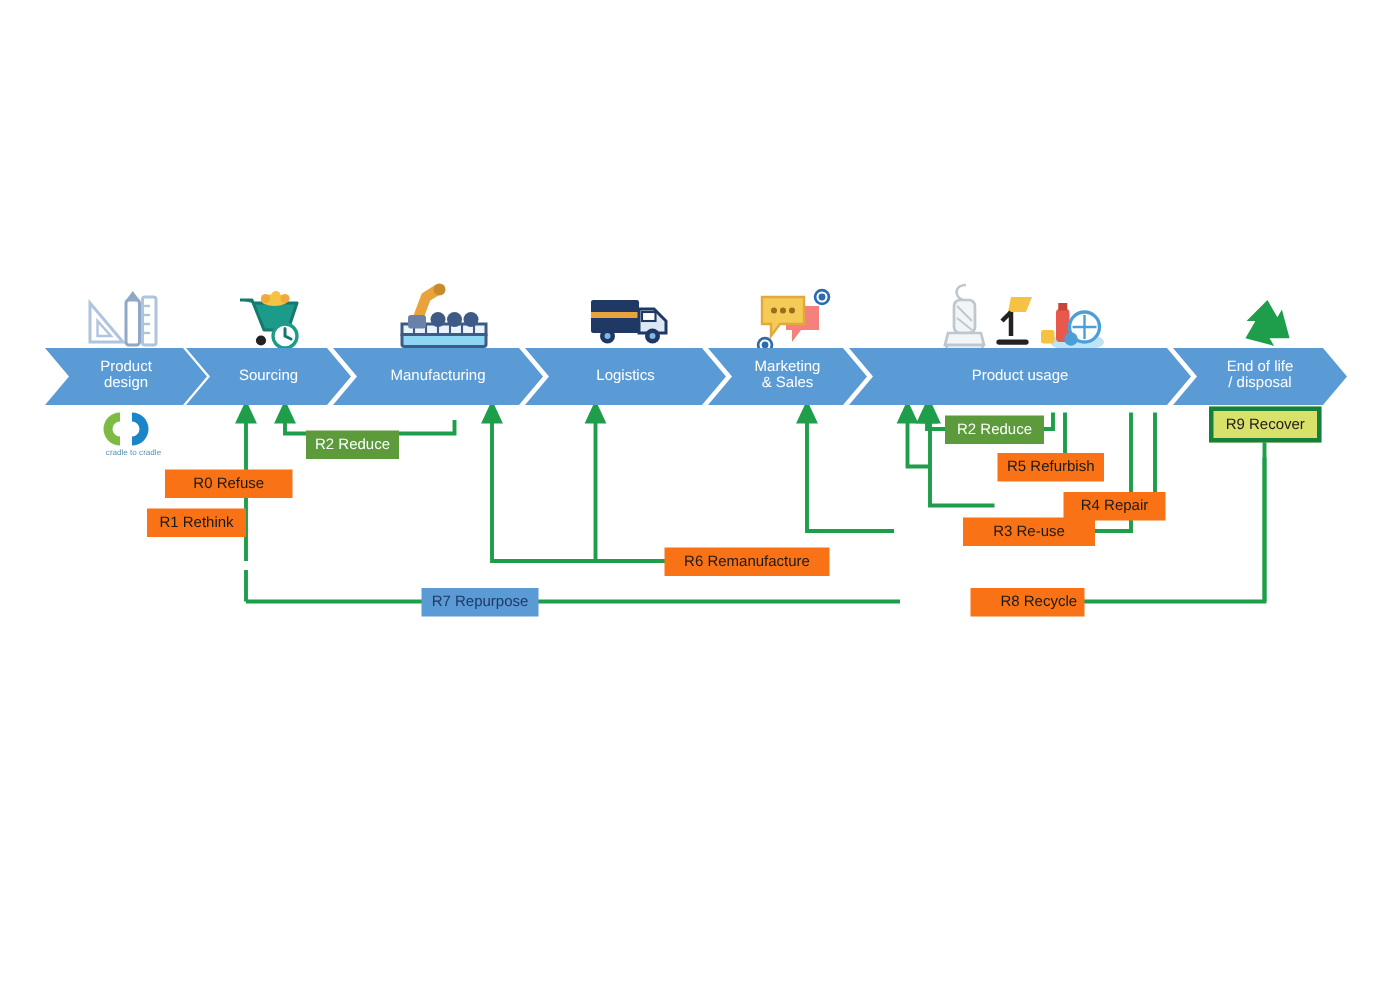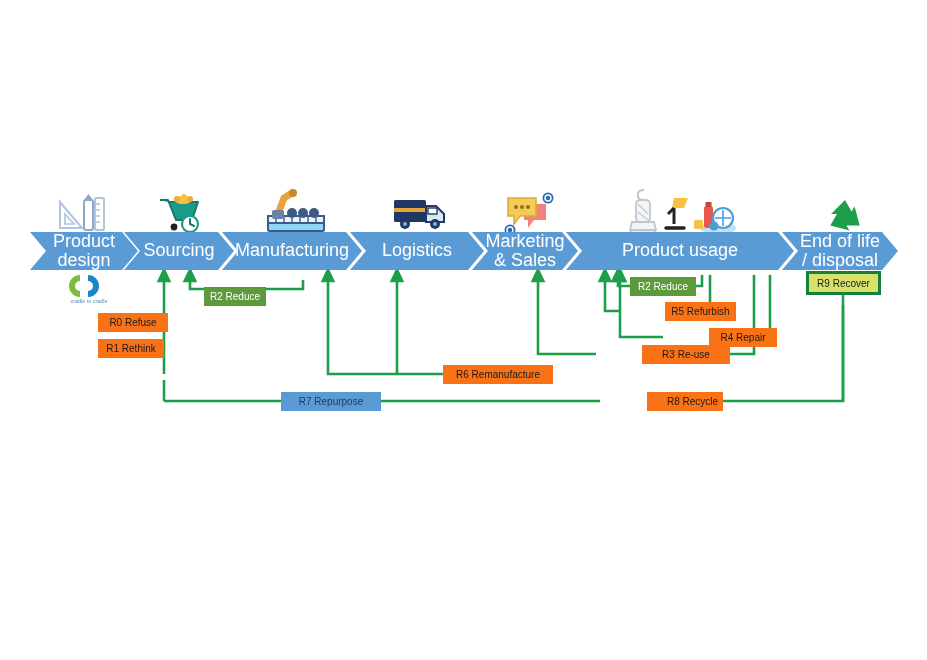--- a/index.html
+++ b/index.html
@@ -8,21 +8,21 @@
     font-family:"Liberation Sans", sans-serif;
     overflow:hidden;position:relative;
   }
   #stage{position:absolute;left:0;top:0;width:927px;height:660px;}
   #wires{position:absolute;left:0;top:0;width:927px;height:660px;}
   .chevron{
     position:absolute;height:38px;
     background:#5B9BD5;
     display:flex;align-items:center;justify-content:center;
     color:#ffffff;text-align:center;line-height:1.08;
-    font-size:18px;
+    font-size:10px;
     -webkit-clip-path:polygon(0 0, calc(100% - 16px) 0, 100% 50%, calc(100% - 16px) 100%, 0 100%, 16px 50%);
     clip-path:polygon(0 0, calc(100% - 16px) 0, 100% 50%, calc(100% - 16px) 100%, 0 100%, 16px 50%);
   }
   .chevron.first{
     -webkit-clip-path:polygon(0 0, calc(100% - 16px) 0, 100% 50%, calc(100% - 16px) 100%, 0 100%, 16px 50%);
     clip-path:polygon(0 0, calc(100% - 16px) 0, 100% 50%, calc(100% - 16px) 100%, 0 100%, 16px 50%);
   }
   .chev-label{padding:0 4px;white-space:pre-line;}
   .rbox{
     position:absolute;height:19px;
@@ -228,35 +228,35 @@
   </div>
   <div class="chevron" style="left:472px;top:232px;width:106px;">
     <span class="chev-label">Marketing
 &amp; Sales</span>
   </div>
   <div class="chevron" style="left:782px;top:232px;width:116px;">
     <span class="chev-label">End of life
 / disposal</span>
   </div>
 
-  <div class="rbox olive" style="left:52px;top:313px;width:70px;">R0 Refuse</div>
+  <div class="rbox olive" style="left:64px;top:313px;width:85px;">R0 Refuse</div>
 
   <div class="rbox olive" style="left:52px;top:339px;width:66px;">R1 Rethink</div>
 
   <div class="rbox darkgreen" style="left:204px;top:287px;width:62px;">R2 Reduce</div>
 
   <div class="rbox darkgreen" style="left:630px;top:277px;width:66px;">R2 Reduce</div>
 
   <div class="rbox olive" style="left:596px;top:345px;width:88px;">R3 Re-use</div>
 
   <div class="rbox olive" style="left:663px;top:328px;width:68px;">R4 Repair</div>
 
   <div class="rbox olive" style="left:619px;top:302px;width:71px;">R5 Refurbish</div>
 
   <div class="rbox olive" style="left:397px;top:365px;width:110px;">R6 Remanufacture</div>
 
-  <div class="rbox blue" style="left:281px;top:392px;width:100px;">R7 Repurpose</div>
+  <div class="rbox blue" style="left:281px;top:392px;width:78px;">R7 Repurpose</div>
 
   <div class="rbox olive" style="left:601px;top:392px;width:76px;padding-left:15px;">R8 Recycle</div>
 
   <div class="rbox recover" style="left:806px;top:271px;width:75px;">R9 Recover</div>
 
 </div>
 
 </body></html>

